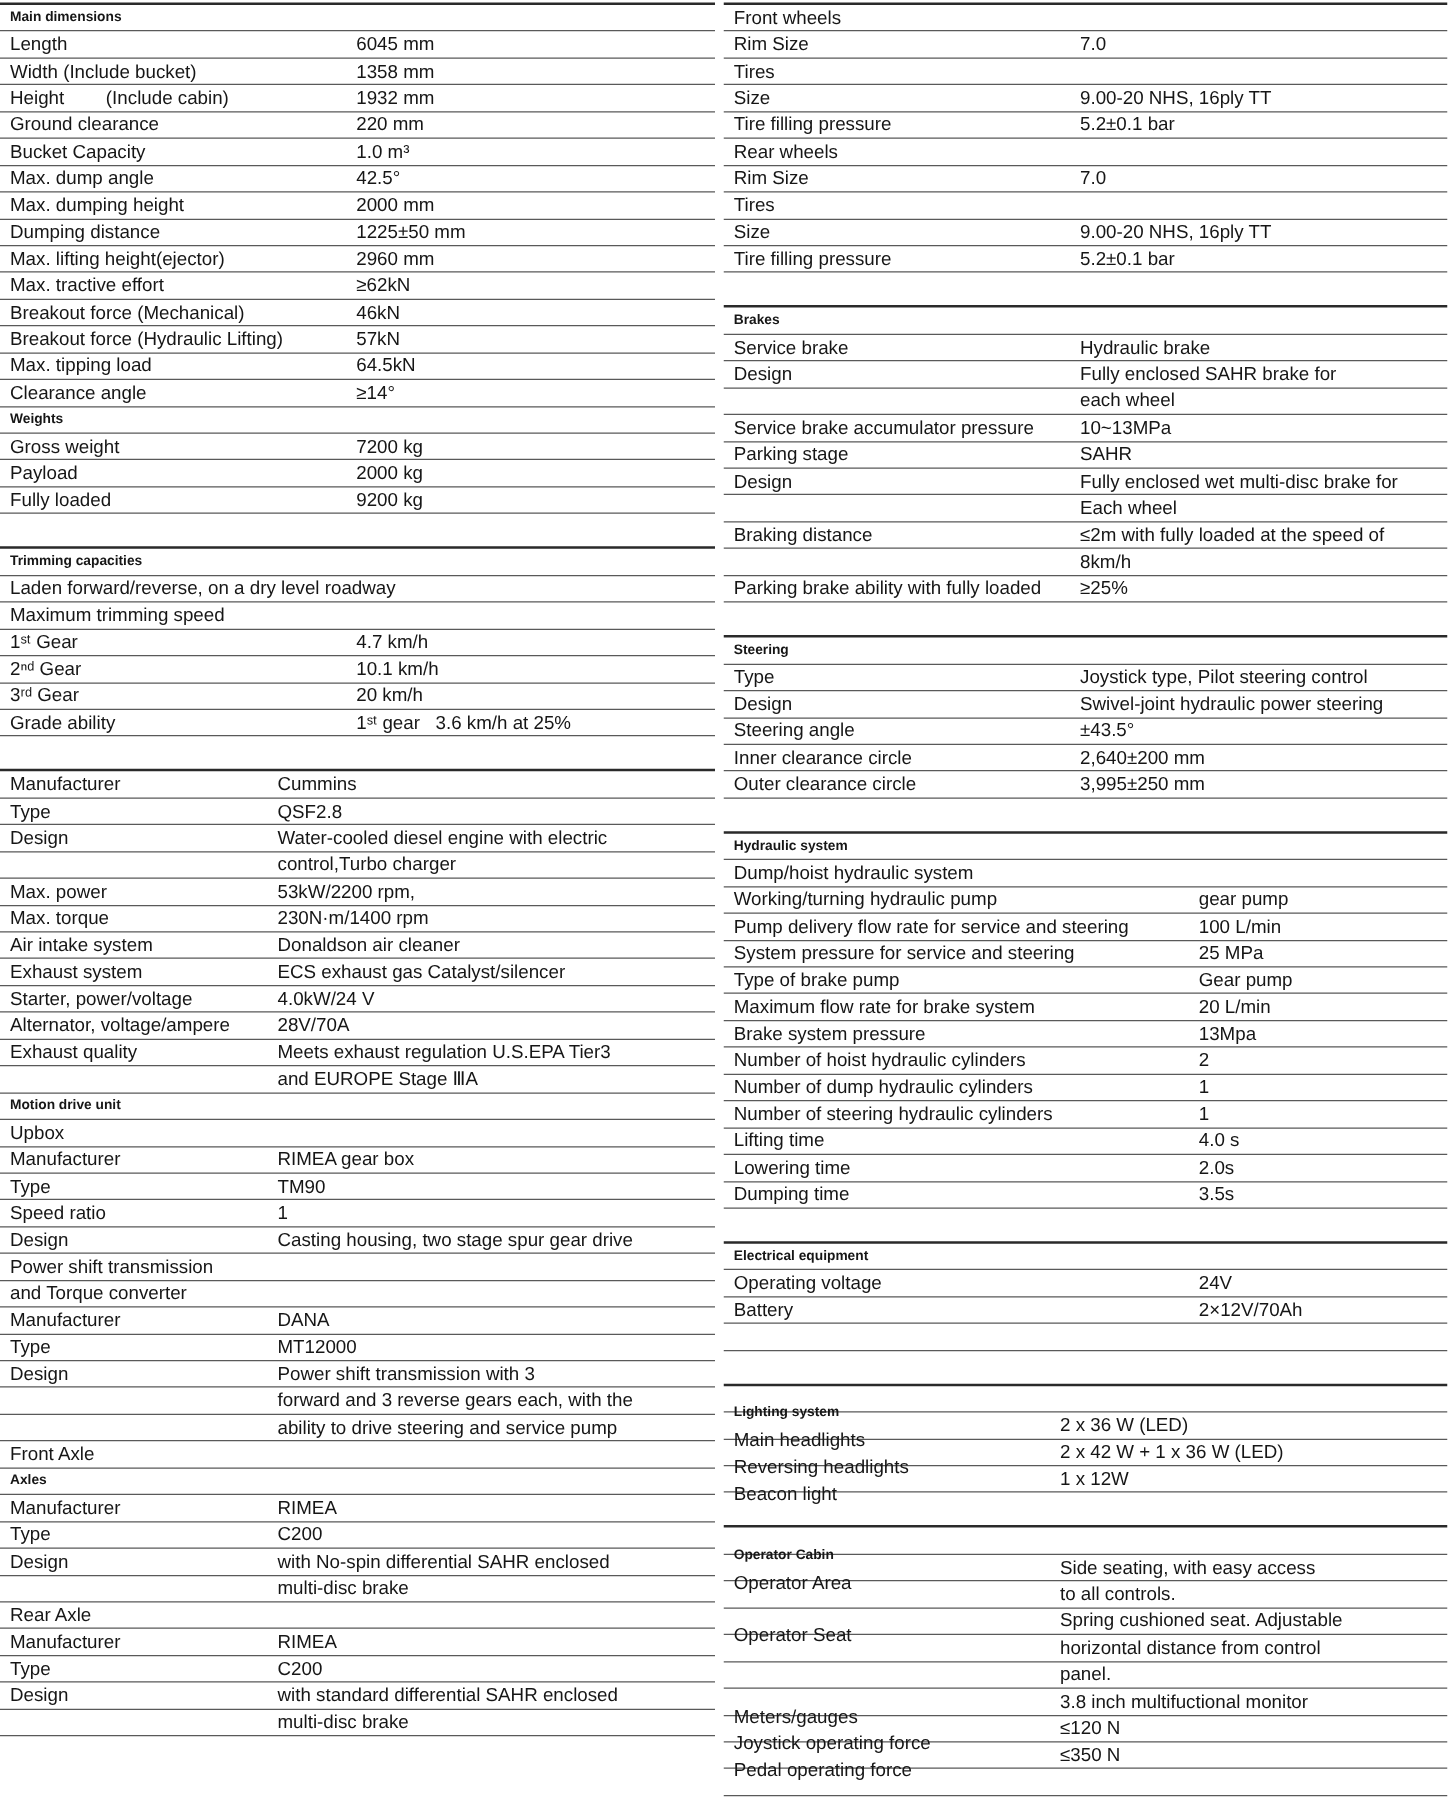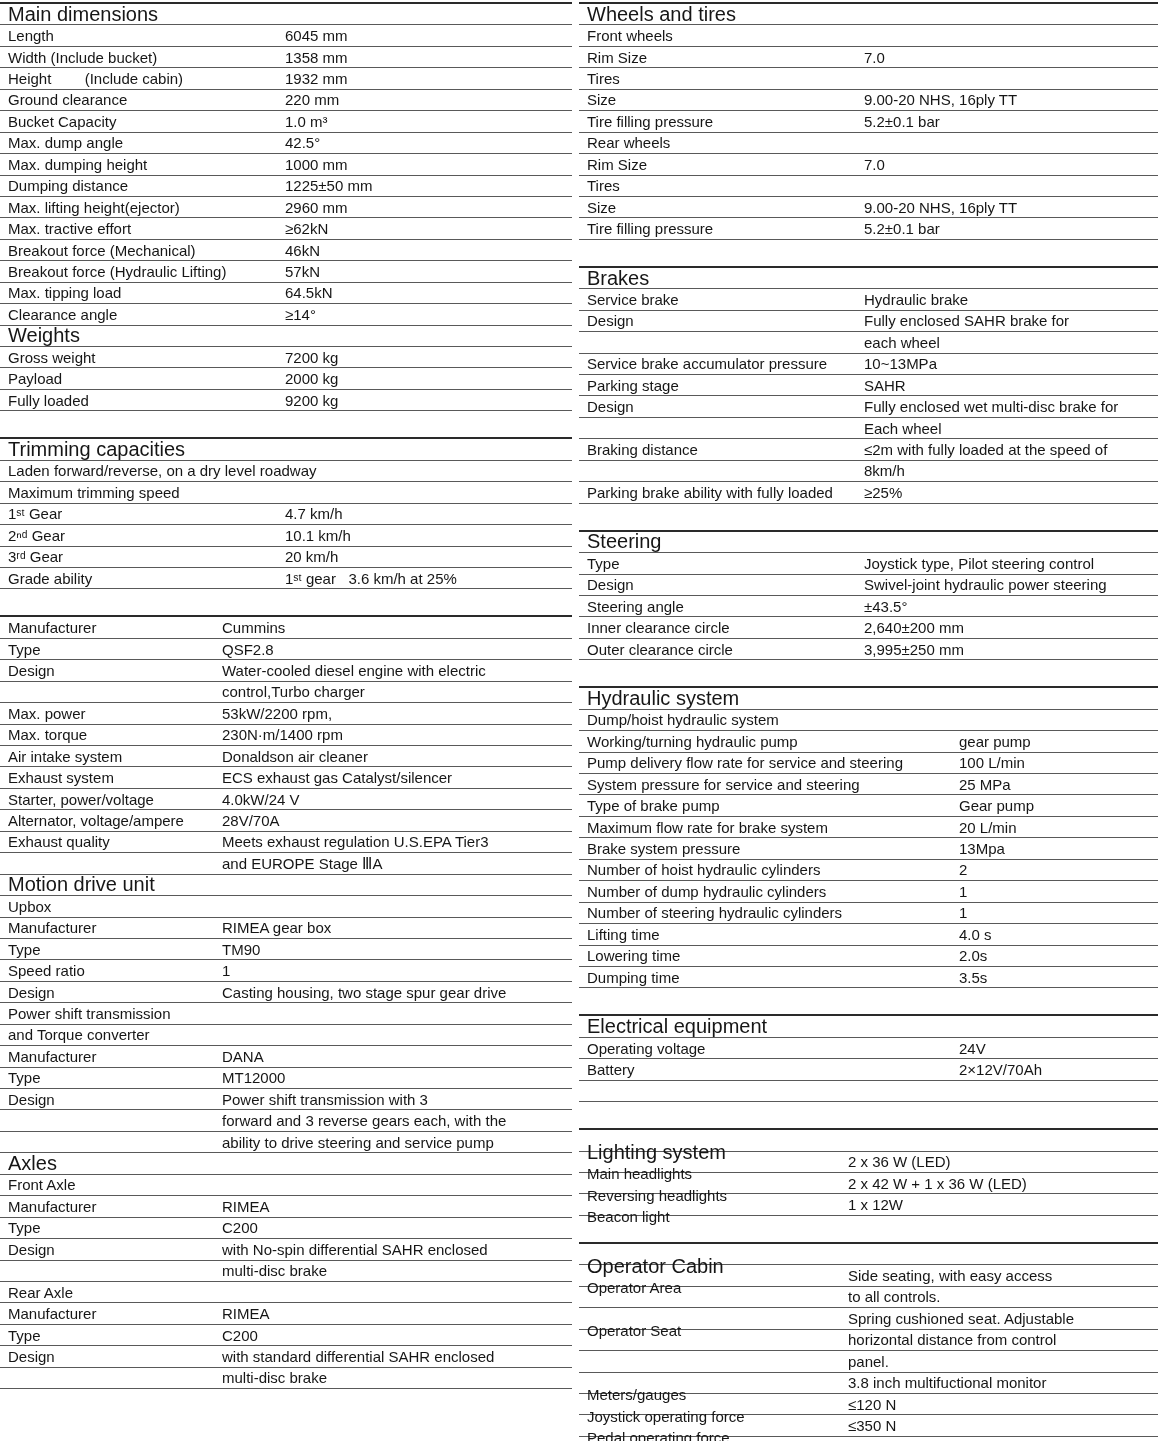--- a/index.html
+++ b/index.html
@@ -39,39 +39,39 @@
   }
   .row .label { flex: 0 0 auto; }
   .row .value { flex: 0 0 auto; }
 
   section.ind-a .label { min-width: 277px; }
   section.ind-b .label { min-width: 214px; }
   section.ind-c .label { min-width: 372px; }
   section.ind-d .label { min-width: 261px; margin-top: 24px; }
 
   .header-row .title {
-    font-weight: normal;
-    font-size: 20px;
+    font-weight: bold;
+    font-size: 11px;
   }
 </style>
 </head>
 <body>
 
 <div class="page">
 
   <div class="col-left">
     <section class="spec ind-a">
         <div class="row header-row"><span class="label title">Main dimensions</span></div>
         <div class="row"><span class="label">Length</span><span class="value">6045 mm</span></div>
         <div class="row"><span class="label">Width (Include bucket)</span><span class="value">1358 mm</span></div>
         <div class="row"><span class="label">Height        (Include cabin)</span><span class="value">1932 mm</span></div>
         <div class="row"><span class="label">Ground clearance</span><span class="value">220 mm</span></div>
         <div class="row"><span class="label">Bucket Capacity</span><span class="value">1.0 m³</span></div>
         <div class="row"><span class="label">Max. dump angle</span><span class="value">42.5°</span></div>
-        <div class="row"><span class="label">Max. dumping height</span><span class="value">1000 mm</span></div>
+        <div class="row"><span class="label">Max. dumping height</span><span class="value">2000 mm</span></div>
         <div class="row"><span class="label">Dumping distance</span><span class="value">1225±50 mm</span></div>
         <div class="row"><span class="label">Max. lifting height(ejector)</span><span class="value">2960 mm</span></div>
         <div class="row"><span class="label">Max. tractive effort</span><span class="value">≥62kN</span></div>
         <div class="row"><span class="label">Breakout force (Mechanical)</span><span class="value">46kN</span></div>
         <div class="row"><span class="label">Breakout force (Hydraulic Lifting)</span><span class="value">57kN</span></div>
         <div class="row"><span class="label">Max. tipping load</span><span class="value">64.5kN</span></div>
         <div class="row"><span class="label">Clearance angle</span><span class="value">≥14°</span></div>
       </section>
     <section class="spec ind-a flush">
         <div class="row header-row"><span class="label title">Weights</span></div>
@@ -111,37 +111,36 @@
         <div class="row"><span class="label">Design</span><span class="value">Casting housing, two stage spur gear drive</span></div>
         <div class="row"><span class="label">Power shift transmission</span><span class="value"></span></div>
         <div class="row"><span class="label">and Torque converter</span><span class="value"></span></div>
         <div class="row"><span class="label">Manufacturer</span><span class="value">DANA</span></div>
         <div class="row"><span class="label">Type</span><span class="value">MT12000</span></div>
         <div class="row"><span class="label">Design</span><span class="value">Power shift transmission with 3</span></div>
         <div class="row"><span class="label"></span><span class="value">forward and 3 reverse gears each, with the</span></div>
         <div class="row"><span class="label"></span><span class="value">ability to drive steering and service pump</span></div>
       </section>
     <section class="spec ind-b flush">
+        <div class="row"><span class="label">Front Axle</span><span class="value"></span></div>
         <div class="row header-row"><span class="label title">Axles</span></div>
-        <div class="row"><span class="label">Front Axle</span><span class="value"></span></div>
         <div class="row"><span class="label">Manufacturer</span><span class="value">RIMEA</span></div>
         <div class="row"><span class="label">Type</span><span class="value">C200</span></div>
         <div class="row"><span class="label">Design</span><span class="value">with No-spin differential SAHR enclosed</span></div>
         <div class="row"><span class="label"></span><span class="value">multi-disc brake</span></div>
         <div class="row"><span class="label">Rear Axle</span><span class="value"></span></div>
         <div class="row"><span class="label">Manufacturer</span><span class="value">RIMEA</span></div>
         <div class="row"><span class="label">Type</span><span class="value">C200</span></div>
         <div class="row"><span class="label">Design</span><span class="value">with standard differential SAHR enclosed</span></div>
         <div class="row"><span class="label"></span><span class="value">multi-disc brake</span></div>
       </section>
   </div>
 
   <div class="col-right">
     <section class="spec ind-a">
-        <div class="row header-row"><span class="label title">Wheels and tires</span></div>
         <div class="row"><span class="label">Front wheels</span><span class="value"></span></div>
         <div class="row"><span class="label">Rim Size</span><span class="value">7.0</span></div>
         <div class="row"><span class="label">Tires</span><span class="value"></span></div>
         <div class="row"><span class="label">Size</span><span class="value">9.00-20 NHS, 16ply TT</span></div>
         <div class="row"><span class="label">Tire filling pressure</span><span class="value">5.2±0.1 bar</span></div>
         <div class="row"><span class="label">Rear wheels</span><span class="value"></span></div>
         <div class="row"><span class="label">Rim Size</span><span class="value">7.0</span></div>
         <div class="row"><span class="label">Tires</span><span class="value"></span></div>
         <div class="row"><span class="label">Size</span><span class="value">9.00-20 NHS, 16ply TT</span></div>
         <div class="row"><span class="label">Tire filling pressure</span><span class="value">5.2±0.1 bar</span></div>

